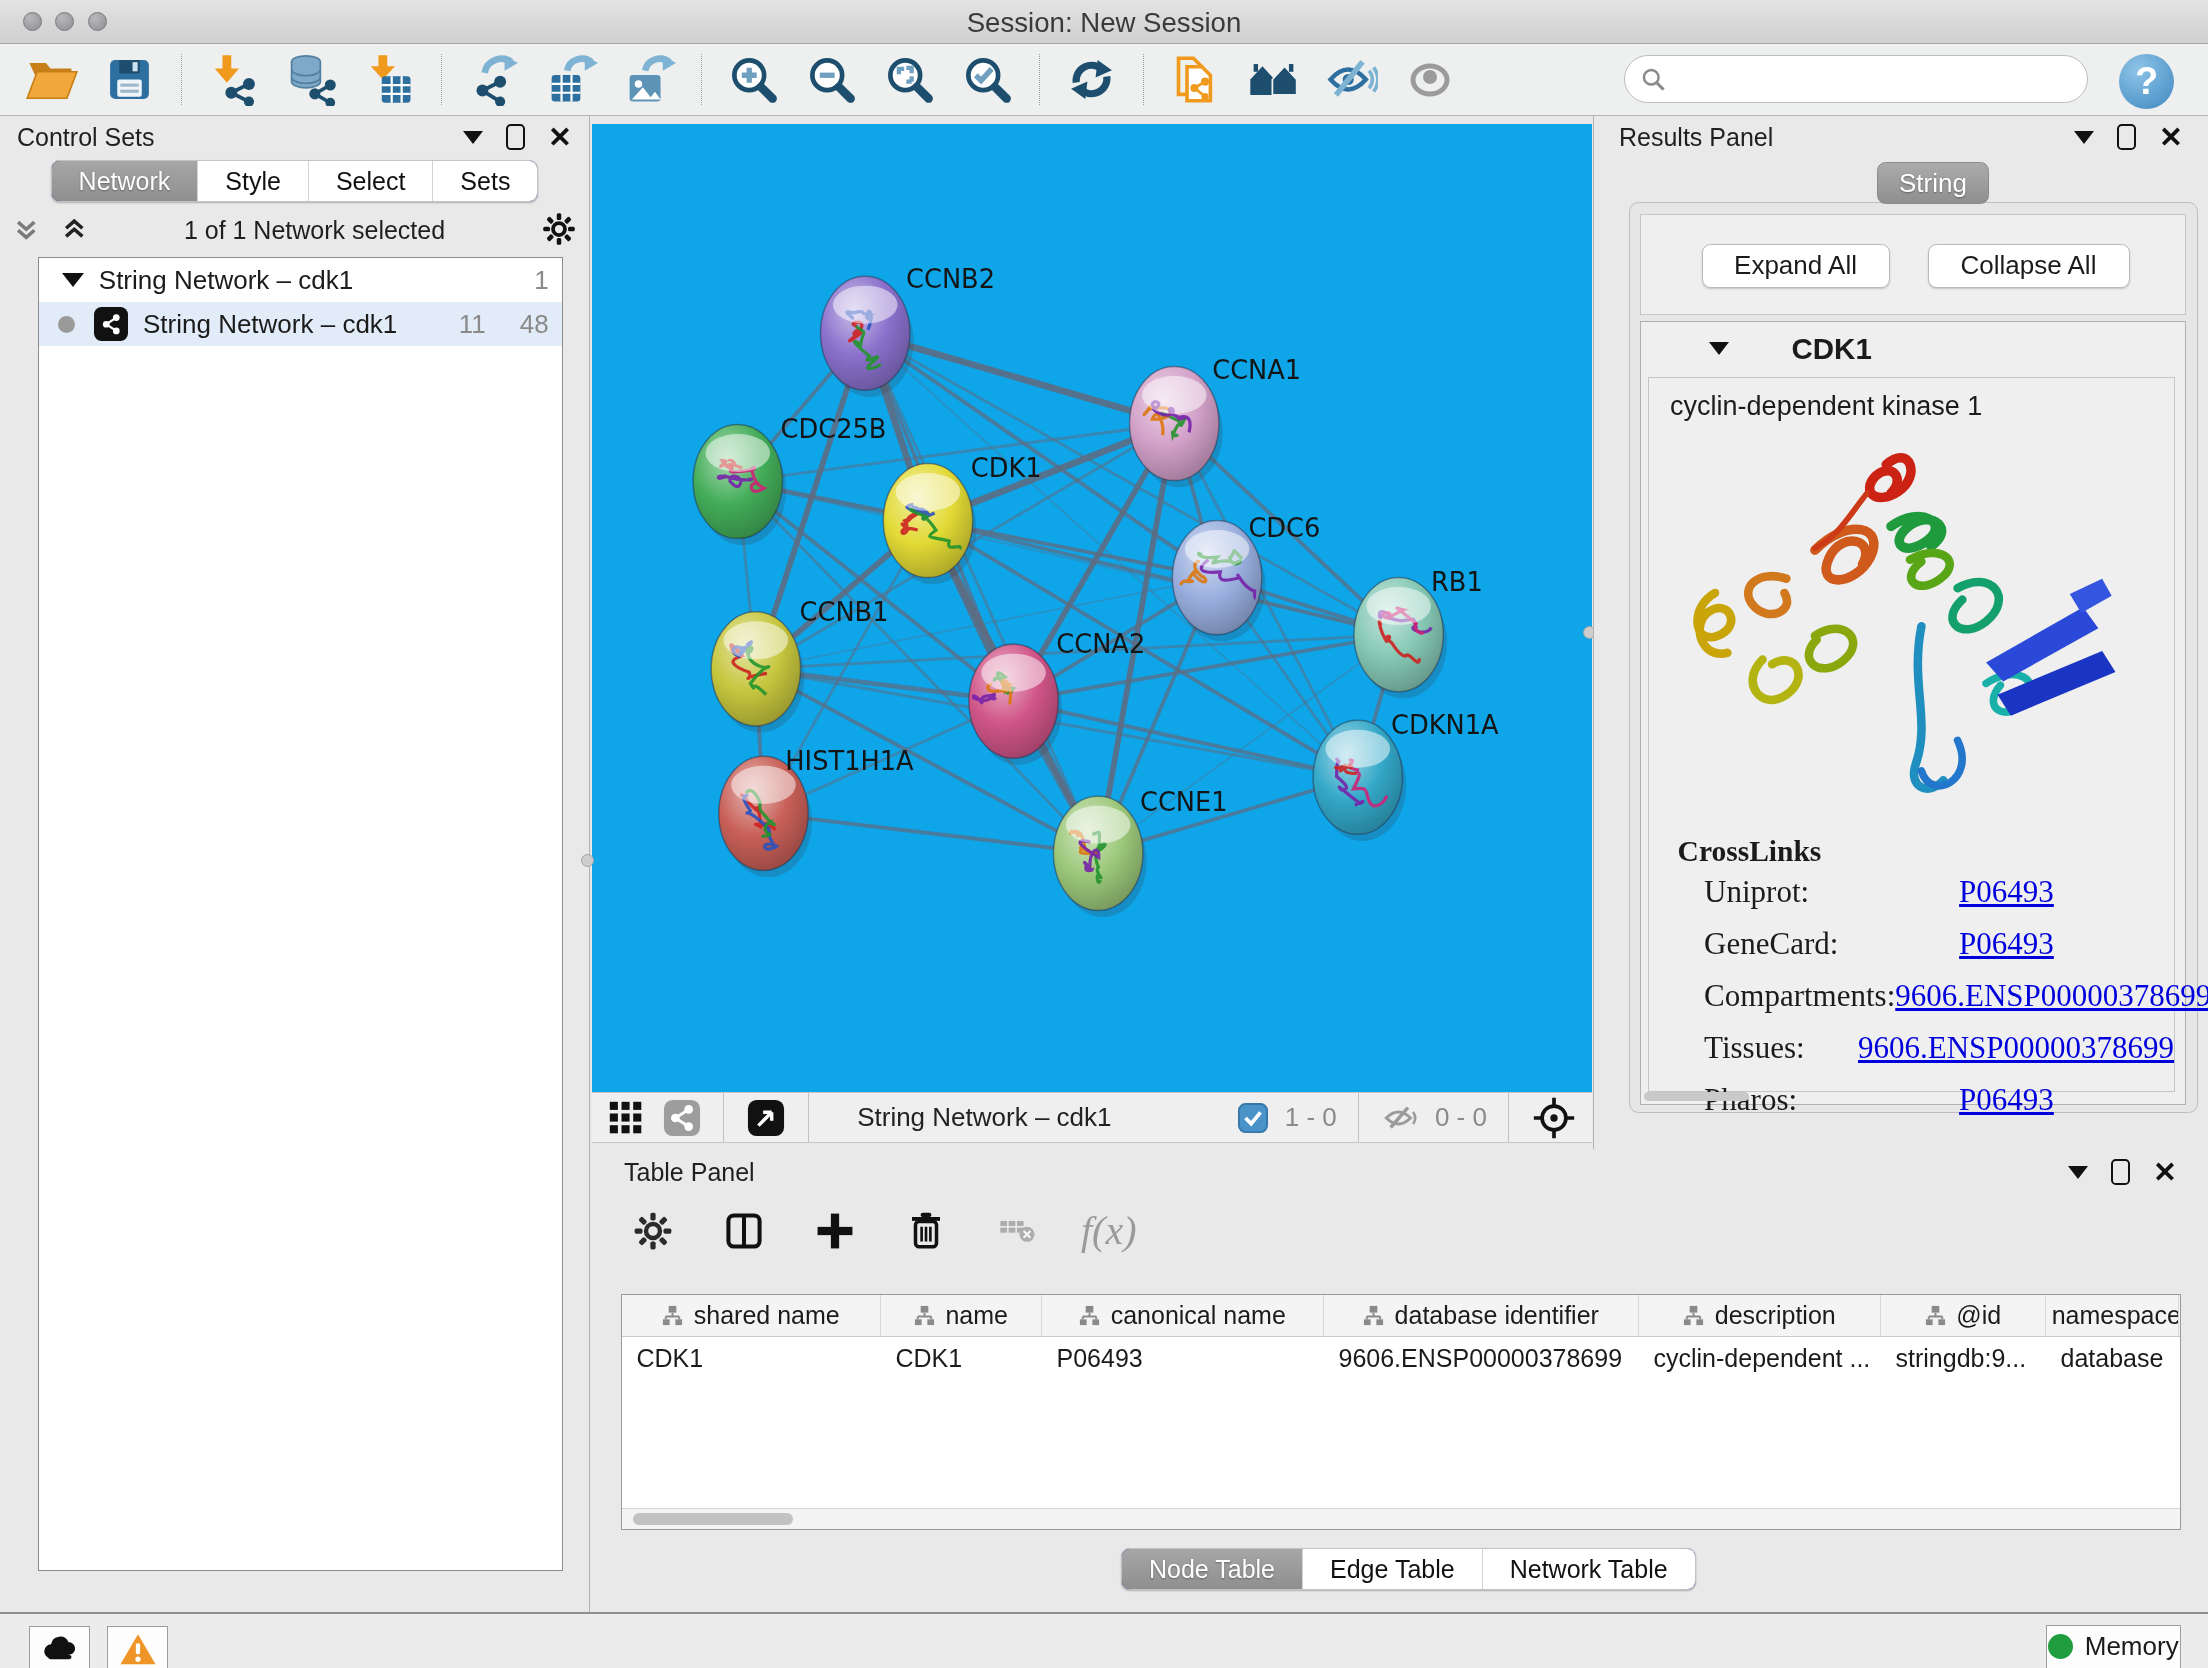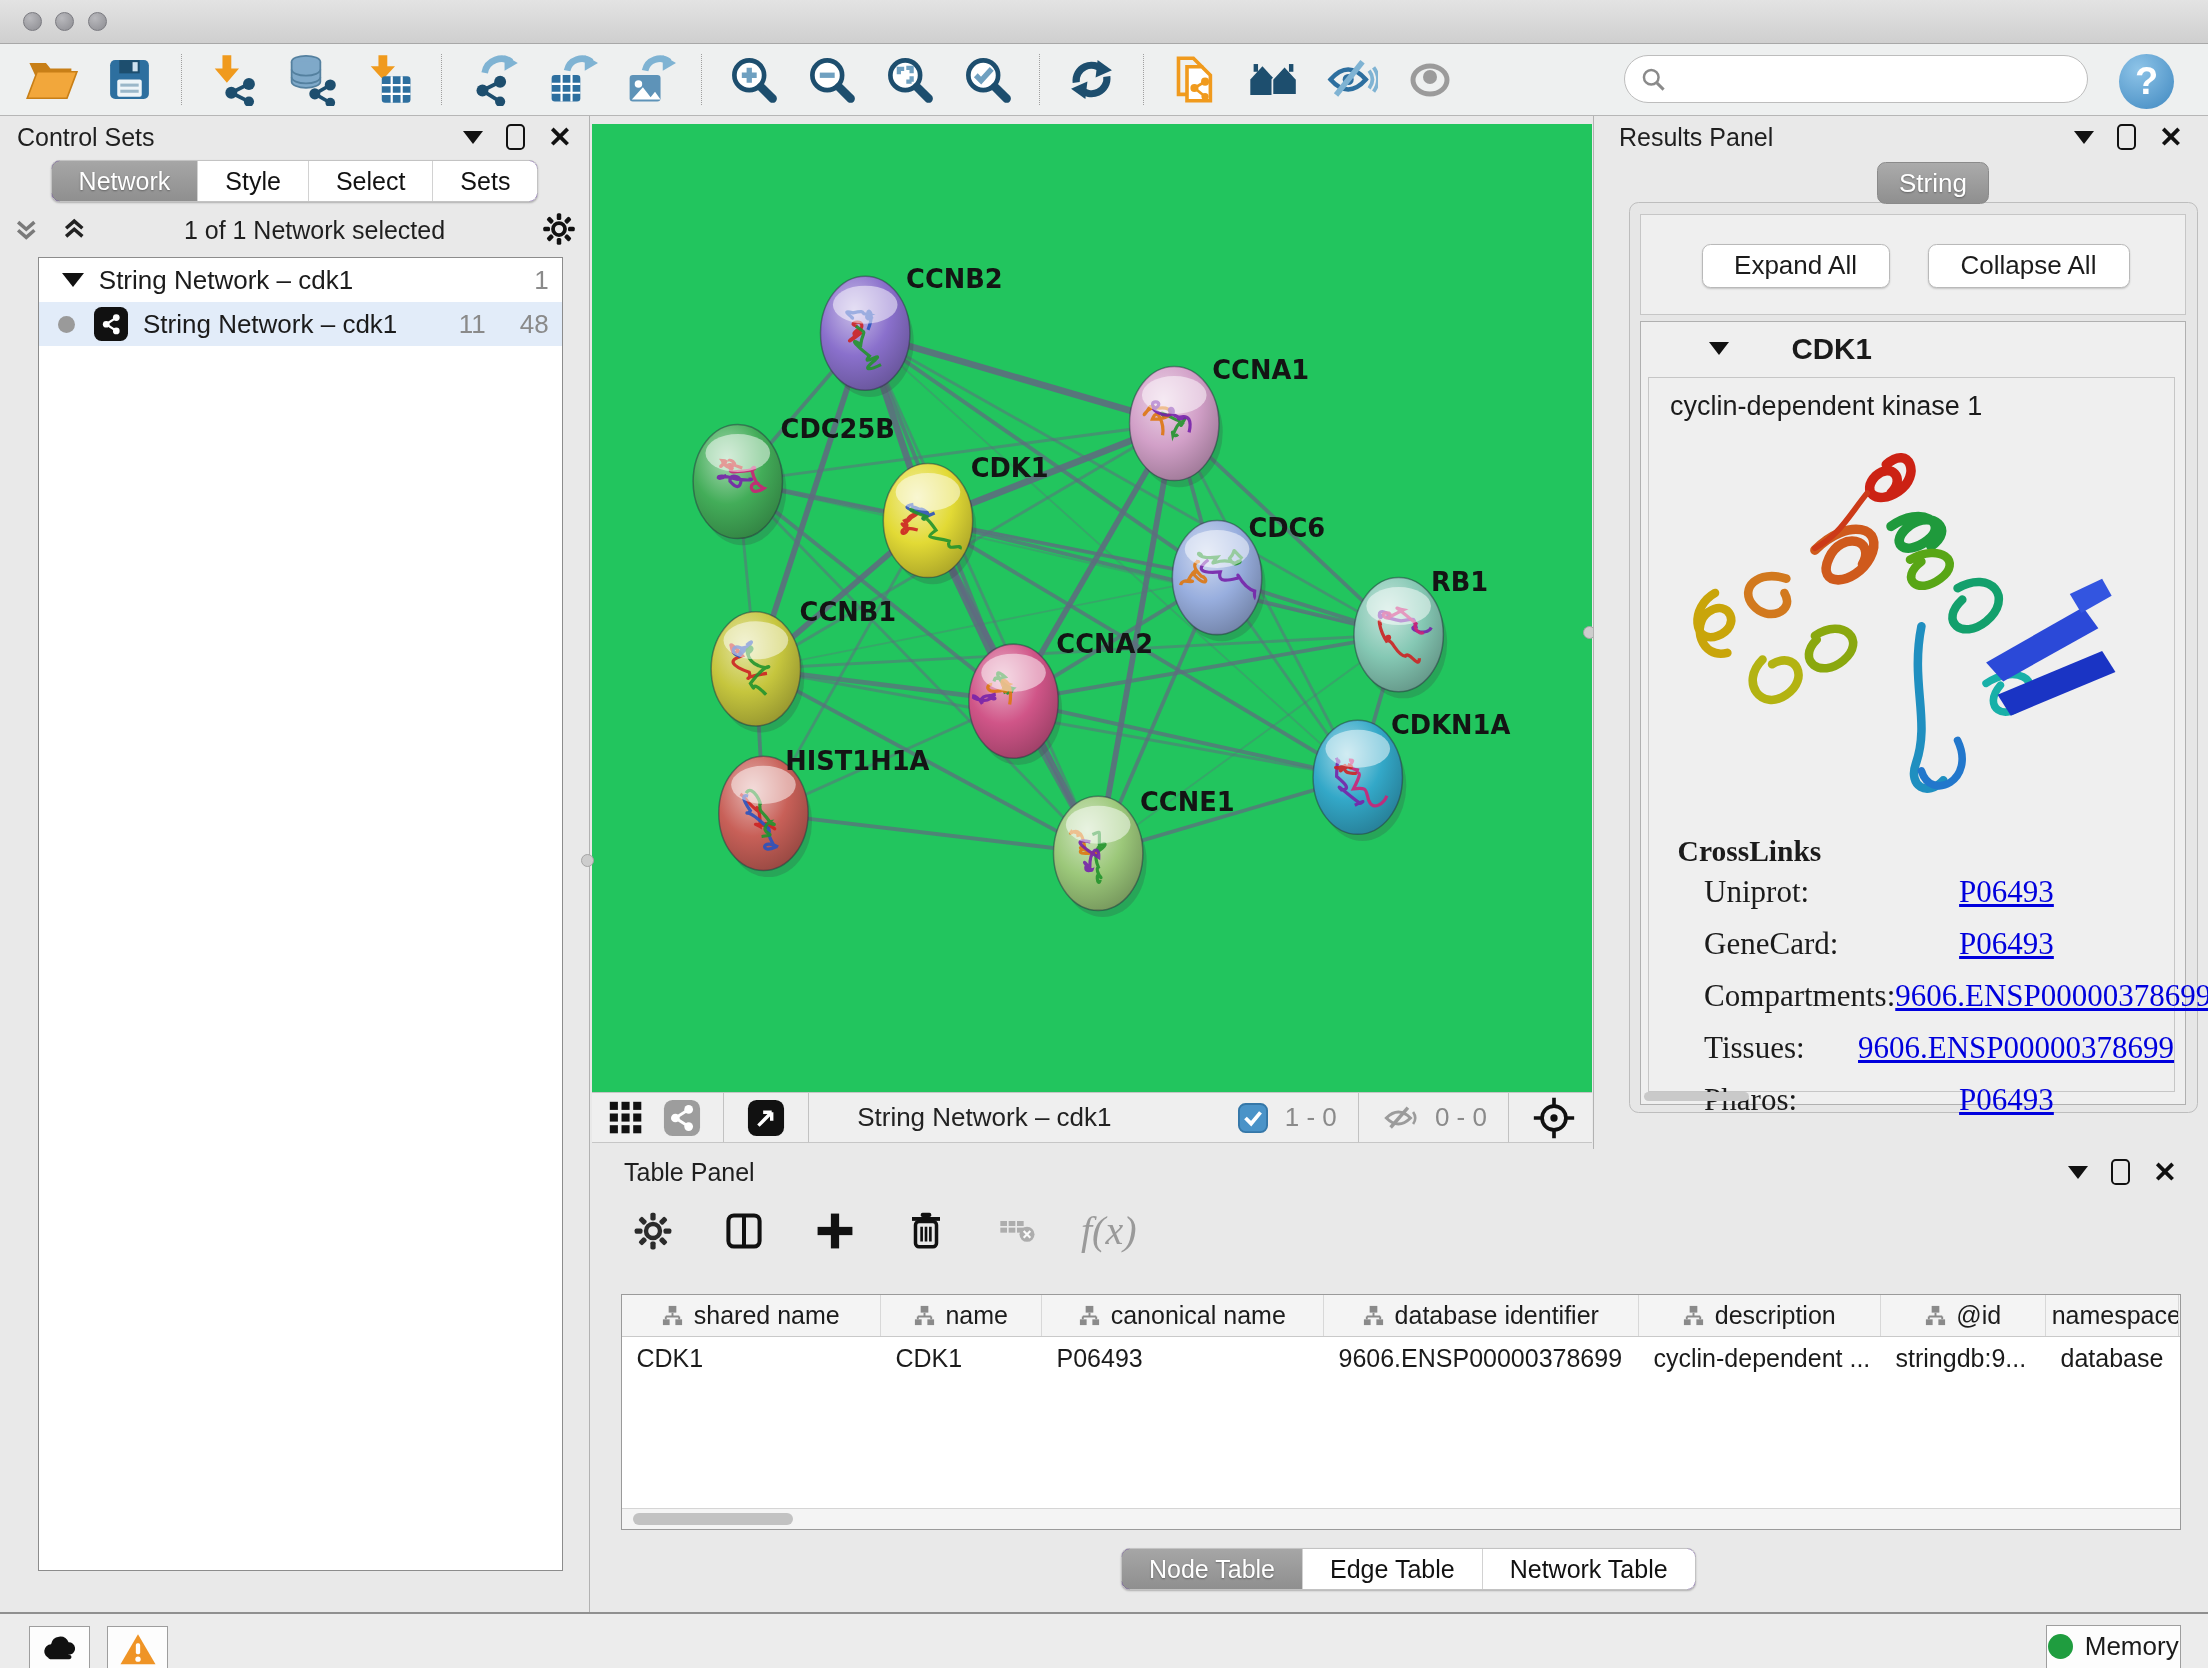--- a/index.html
+++ b/index.html
@@ -58,21 +58,21 @@
   .net-row { display:flex; align-items:center; height:44px; font-size:26px; padding:0 13.3px; }
   .net-row .count { margin-left:auto; color:#8a8a8a; }
   .net-row.selected { background:#e2ecf9; }
   .tree-tri { width:0; height:0; border-left:11.4px solid transparent; border-right:11.4px solid transparent;
     border-top:14.3px solid #111; margin:0 15px 0 9.5px; }
   .dot-bullet { width:17px; height:17px; border-radius:50%; background:#9a9a9a; margin:0 19px 0 5.7px; }
   .share-badge { width:34px; height:34px; border-radius:7.6px; background:#111;
     display:flex; align-items:center; justify-content:center; margin-right:15px; }
 
   
-  .net-canvas { position:absolute; left:592px; top:124px; width:1000px; height:968px; background:#22c55e;font-weight:bold; }
+  .net-canvas { position:absolute; left:592px; top:124px; width:1000px; height:968px; background:#0ea5e9; }
   .net-statusbar { position:absolute; left:592px; top:1092px; width:1000px; height:51px;
     background:#efefef; border-top:1px solid #c6c6c6; border-bottom:1px solid #c6c6c6;
     display:flex; align-items:center; padding:0 13.3px; gap:13.3px; font-size:26px; }
   .ns-sep { width:0; height:49px; border-left:1px solid #c2c2c2; margin:0 7.6px; }
   .ns-title { margin-left:27px; color:#222; }
   .ns-count { color:#8a8a8a; }
   .splitter-dot { position:absolute; width:13.3px; height:13.3px; border-radius:50%;
     background:#cdcdcd; border:1px solid #a5a5a5; }
 
   
@@ -135,20 +135,21 @@
 
   text.nodelabel { font-family:"DejaVu Sans", sans-serif; font-size:27px; fill:#141414; }
 </style>
 </head>
 <body>
 
 <div class="titlebar">
   <span class="tlight" style="left:23px"></span>
   <span class="tlight" style="left:55px"></span>
   <span class="tlight" style="left:88px"></span>
+  <div class="win-title">Session: New Session</div>
 </div>
 
 <div class="toolbar">
   <div class="tb-group">
     <span class="icon-btn">
       <svg viewBox="0 0 48 48" width="53">
           <path d="M4 9h15l4 5h19v6H9z" fill="#c87f17"></path>
       <path d="M2 41 L11 17 H47 L38 41 Z" fill="#f2a73b" stroke="#c87f17" stroke-width="1.5"></path>
         </svg>
     </span>

